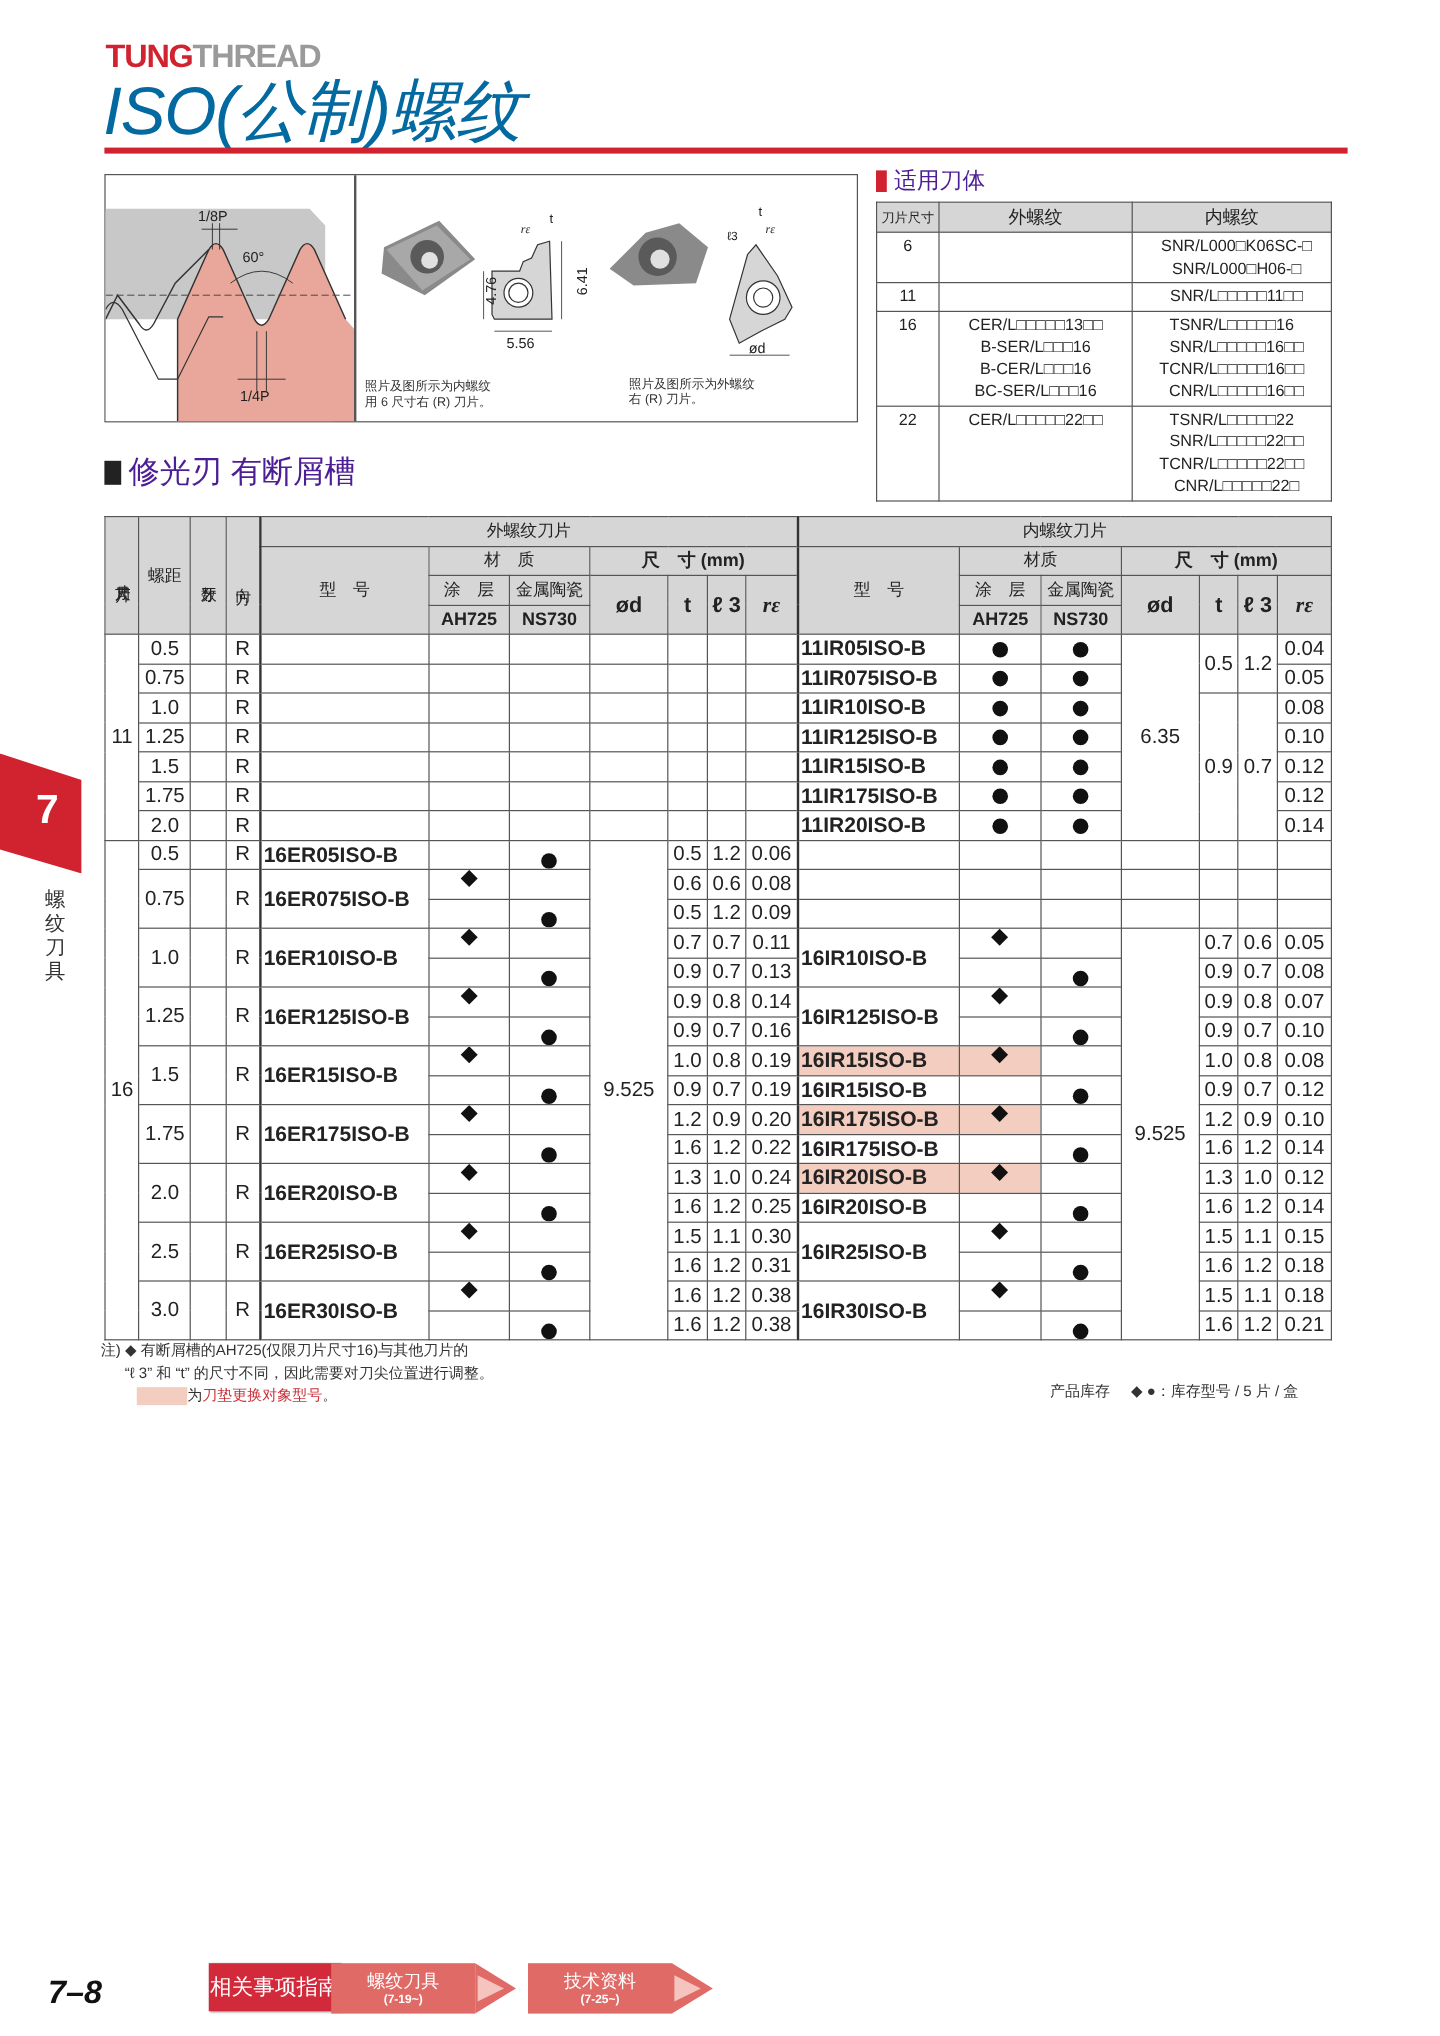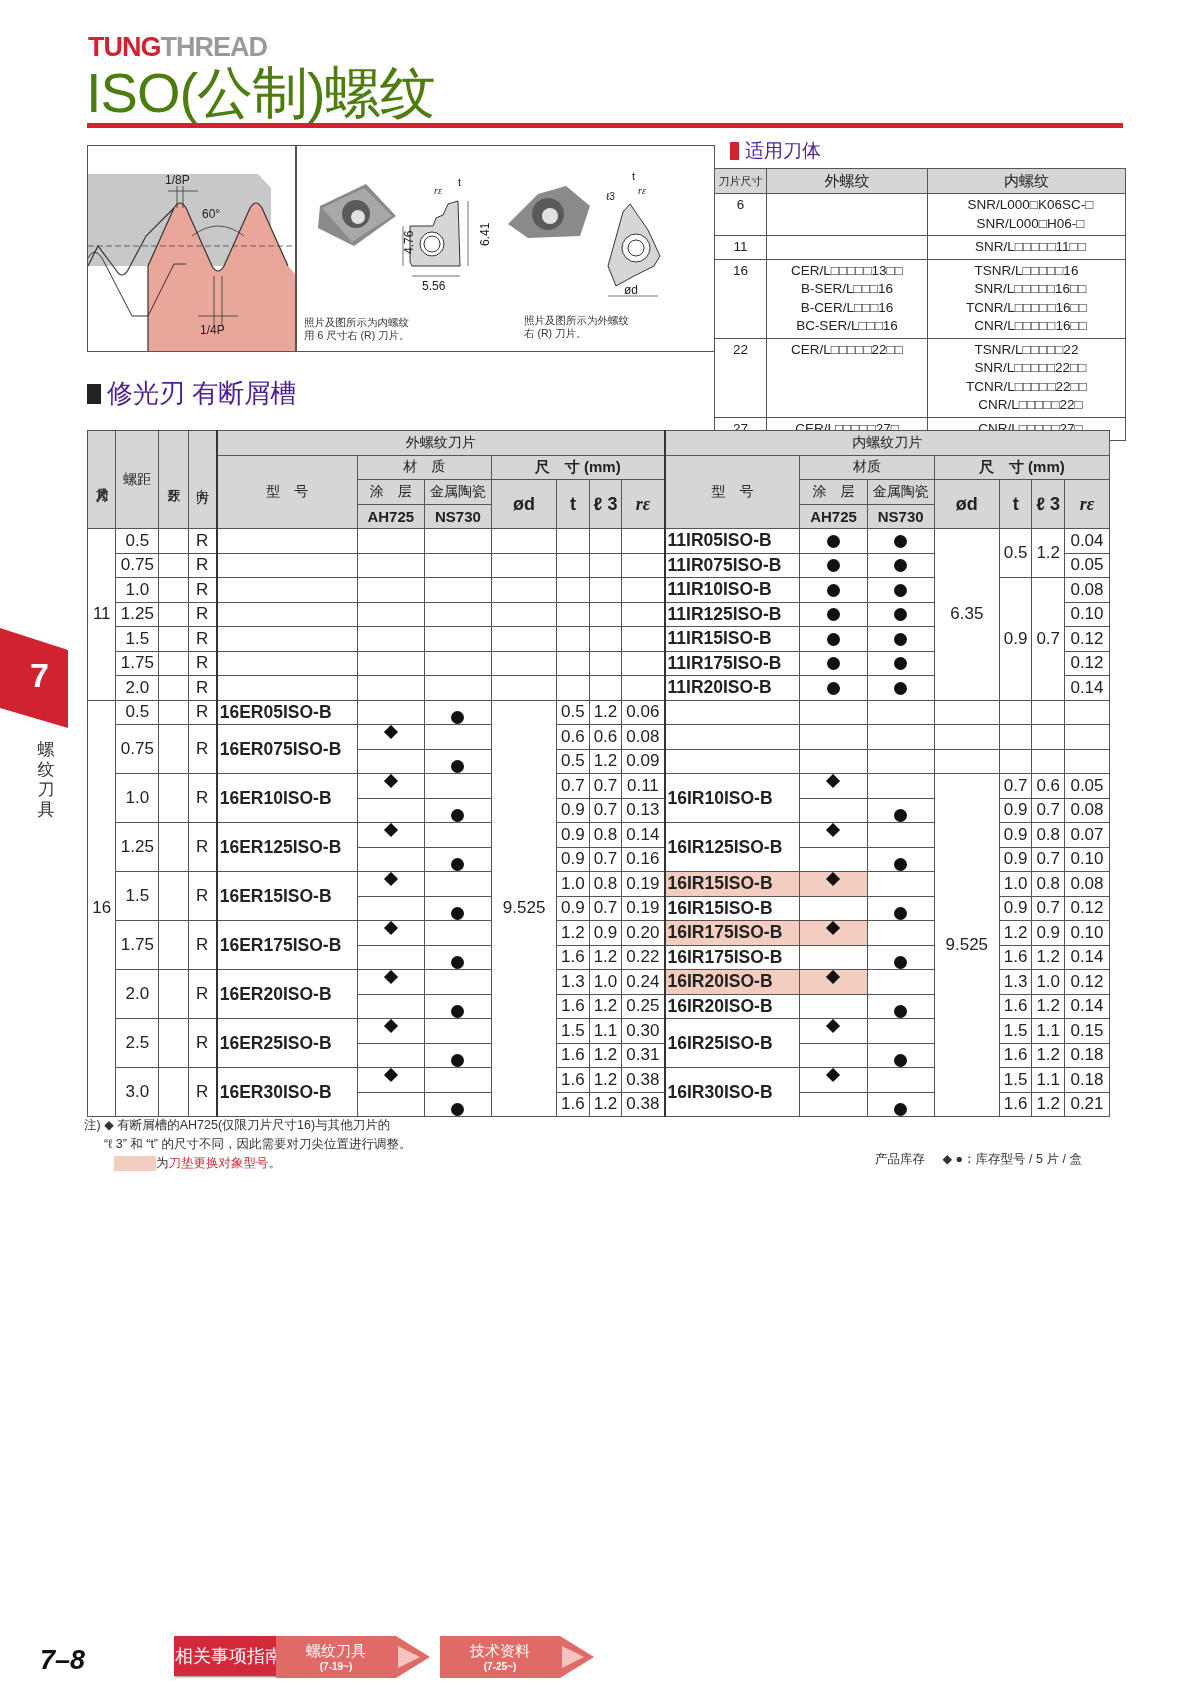--- a/index.html
+++ b/index.html
@@ -1,32 +1,32 @@
 <!DOCTYPE html>
 <html><head>
 <meta charset="utf-8">
 <style>
   * { box-sizing: border-box; margin: 0; padding: 0; }
   body { width: 1200px; height: 1697px; background: #fff; position: relative; font-family: "Liberation Sans", "DejaVu Sans", sans-serif; color: #222; overflow: hidden; }
   .brand { position: absolute; left: 88px; top: 32px; font-family: "Liberation Sans", sans-serif; font-weight: 900; font-size: 27px; letter-spacing: -1px; font-style: normal; }
   .brand .b1 { color: #d0222f; }
   .brand .b2 { color: #9a9a9a; }
-  .page-title { position: absolute; left: 86px; top: 56px; font-size: 56px; color: #4d7c0f; font-weight: 400; letter-spacing: -1px; }
+  .page-title { position: absolute; left: 86px; top: 56px; font-size: 56px; color: #0369a1; font-weight: 400; letter-spacing: -1px; font-style: italic; }
   .title-rule { position: absolute; left: 87px; top: 123px; width: 1036px; height: 5px; background: #d0222f; }
 
   .diagram-box { position: absolute; left: 87px; top: 145px; width: 628px; height: 207px; border: 1.5px solid #555; }
   .diagram-split { position: absolute; left: 207px; top: 0; width: 1.5px; height: 100%; background: #555; }
   .cap { position: absolute; font-size: 10.5px; color: #333; line-height: 13px; }
 
   .sub-head { position: absolute; font-size: 19px; color: #4c1d95; display: flex; align-items: center; gap: 6px; }
   .sub-head .mark { width: 9px; height: 18px; background: #d0222f; display: inline-block; }
   .sub-head .mark.dark { background: #222; width: 14px; height: 20px; }
 
   table { border-collapse: collapse; }
-  .body-table { position: absolute; left: 714px; top: 168px; width: 412px; font-size: 13.5px; }
+  .body-table { position: absolute; left: 730px; top: 168px; width: 380px; font-size: 13.5px; }
   .body-table td, .body-table th { border: 1px solid #555; }
   .body-table th { background: #d6d6d6; font-weight: 400; height: 25px; font-size: 15px; }
   .body-table th.small { font-size: 11px; }
   .body-table td { vertical-align: top; padding: 2px 4px; line-height: 18.5px; text-align: center; }
   .body-table td.sz { text-align: center; width: 52px; }
   .body-table td.ext { width: 161px; }
 
   .main-table { position: absolute; left: 87px; top: 430px; width: 1023px; font-size: 17px; table-layout: fixed; }
   .main-table td, .main-table th { border: 1px solid #555; height: 24.5px; text-align: center; padding: 0; overflow: hidden; white-space: nowrap; }
   .main-table th { background: #d6d6d6; font-weight: 400; font-size: 14px; }
@@ -182,29 +182,20 @@
       <tr>
         <td class="sz"><span>22</span></td>
         <td class="ext">
           <div>CER/L□□□□□22□□</div>
         </td>
         <td class="int">
           <div>TSNR/L□□□□□22</div>
           <div style="padding-left: 8px;">SNR/L□□□□□22□□</div>
           <div>TCNR/L□□□□□22□□</div>
           <div style="padding-left: 8px;">CNR/L□□□□□22□</div>
-        </td>
-      </tr>
-      <tr>
-        <td class="sz"><span>27</span></td>
-        <td class="ext">
-          <div>CER/L□□□□□27□</div>
-        </td>
-        <td class="int">
-          <div style="padding-left: 8px;">CNR/L□□□□□27□</div>
         </td>
       </tr>
     </tbody>
 </table>
 
 <div class="sub-head" style="left:87px;top:376px;font-size:26px">
   <span class="mark dark"></span>
   <span>修光刃 有断屑槽</span>
 </div>
 

